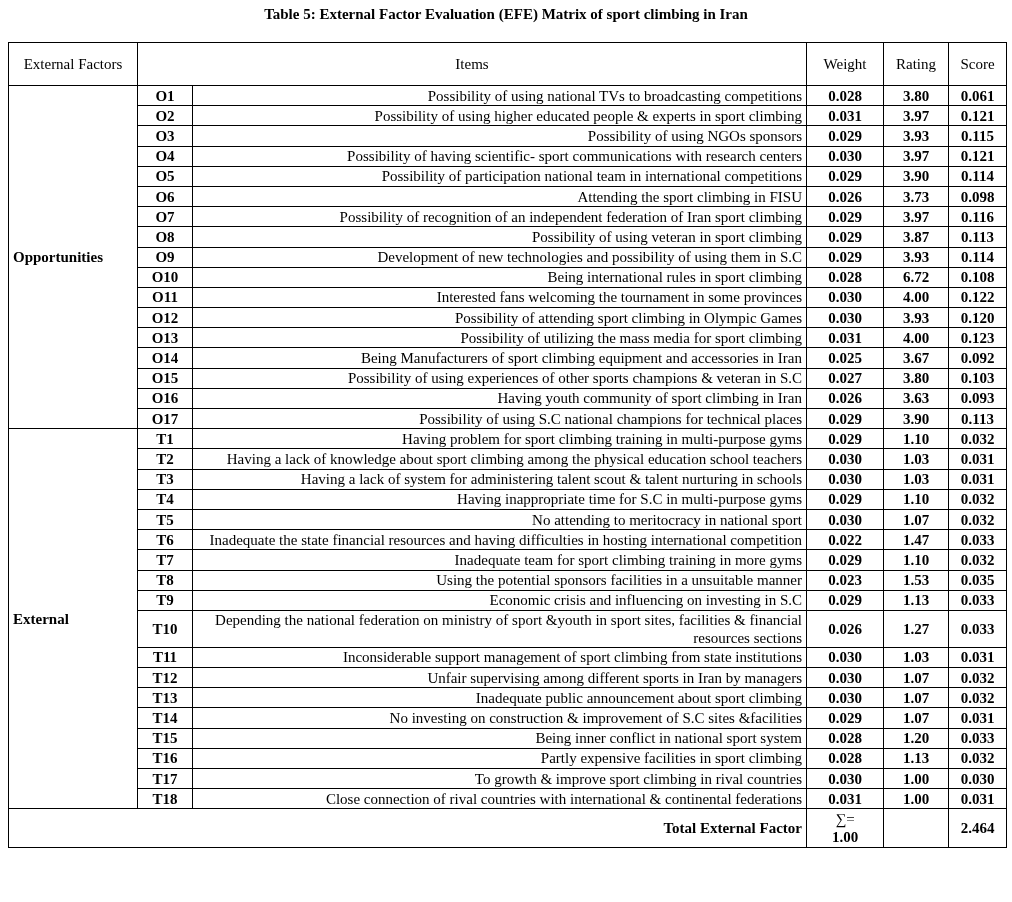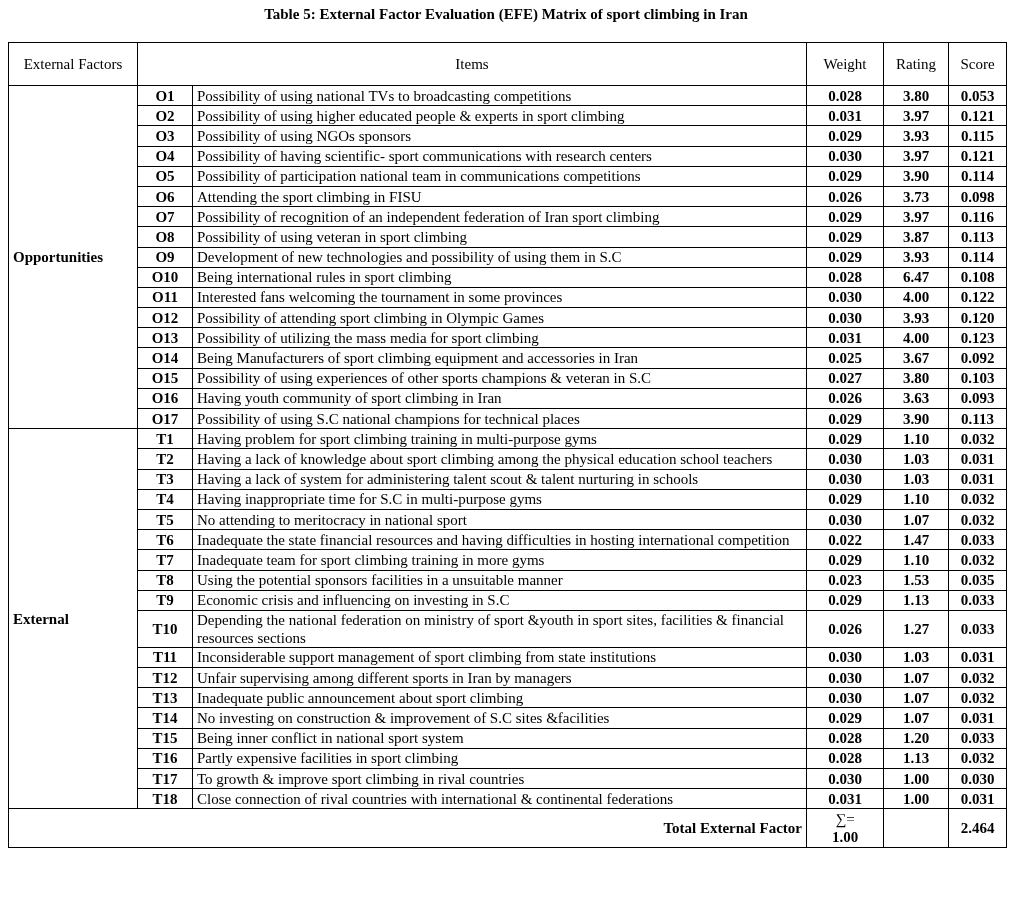--- a/index.html
+++ b/index.html
@@ -30,21 +30,21 @@
     col.c-group { width: 129px; }
     col.c-code { width: 55px; }
     col.c-item { width: 614px; }
     col.c-weight { width: 77px; }
     col.c-rating { width: 65px; }
     col.c-score { width: 58px; }
     td.group {
       font-weight: bold; vertical-align: middle;
     }
     td.code { font-weight: bold; text-align: center; padding: 0; }
-    td.item { text-align: left; padding-left: 9px; margin-left: 48px; }
+    td.item { text-align: right; padding-left: 9px; margin-left: 48px; }
     td.num { font-weight: bold; text-align: center; padding: 0; }
     tbody tr { height: 20.2px; }
     tbody tr.dbl td { line-height: 18px; }
     tfoot td { height: 38px; }
     td.total-label { font-weight: bold; text-align: right; }
     td.sum { font-weight: bold; text-align: center; padding: 0; line-height: 17px; }
     .sum-sym { display: block; font-weight: normal; }
   </style>
 </head>
 <body>
@@ -69,21 +69,21 @@
       <th>Score</th>
     </tr>
   </thead>
   <tbody id="opp-body">
       <tr>
         <td class="group" rowspan="17">Opportunities</td>
         <td class="code">O1</td>
         <td class="item">Possibility of using national TVs to broadcasting competitions</td>
         <td class="num">0.028</td>
         <td class="num">3.80</td>
-        <td class="num">0.053</td>
+        <td class="num">0.061</td>
       </tr>
       <tr>
         <td class="code">O2</td>
         <td class="item">Possibility of using higher educated people &amp; experts in sport climbing</td>
         <td class="num">0.031</td>
         <td class="num">3.97</td>
         <td class="num">0.121</td>
       </tr>
       <tr>
         <td class="code">O3</td>
@@ -94,21 +94,21 @@
       </tr>
       <tr>
         <td class="code">O4</td>
         <td class="item">Possibility of having scientific- sport communications with research centers</td>
         <td class="num">0.030</td>
         <td class="num">3.97</td>
         <td class="num">0.121</td>
       </tr>
       <tr>
         <td class="code">O5</td>
-        <td class="item">Possibility of participation national team in communications competitions</td>
+        <td class="item">Possibility of participation national team in international competitions</td>
         <td class="num">0.029</td>
         <td class="num">3.90</td>
         <td class="num">0.114</td>
       </tr>
       <tr>
         <td class="code">O6</td>
         <td class="item">Attending the sport climbing in FISU</td>
         <td class="num">0.026</td>
         <td class="num">3.73</td>
         <td class="num">0.098</td>
@@ -131,21 +131,21 @@
         <td class="code">O9</td>
         <td class="item">Development of new technologies and possibility of using them in S.C</td>
         <td class="num">0.029</td>
         <td class="num">3.93</td>
         <td class="num">0.114</td>
       </tr>
       <tr>
         <td class="code">O10</td>
         <td class="item">Being international rules in sport climbing</td>
         <td class="num">0.028</td>
-        <td class="num">6.47</td>
+        <td class="num">6.72</td>
         <td class="num">0.108</td>
       </tr>
       <tr>
         <td class="code">O11</td>
         <td class="item">Interested fans welcoming the tournament in some provinces</td>
         <td class="num">0.030</td>
         <td class="num">4.00</td>
         <td class="num">0.122</td>
       </tr>
       <tr>

